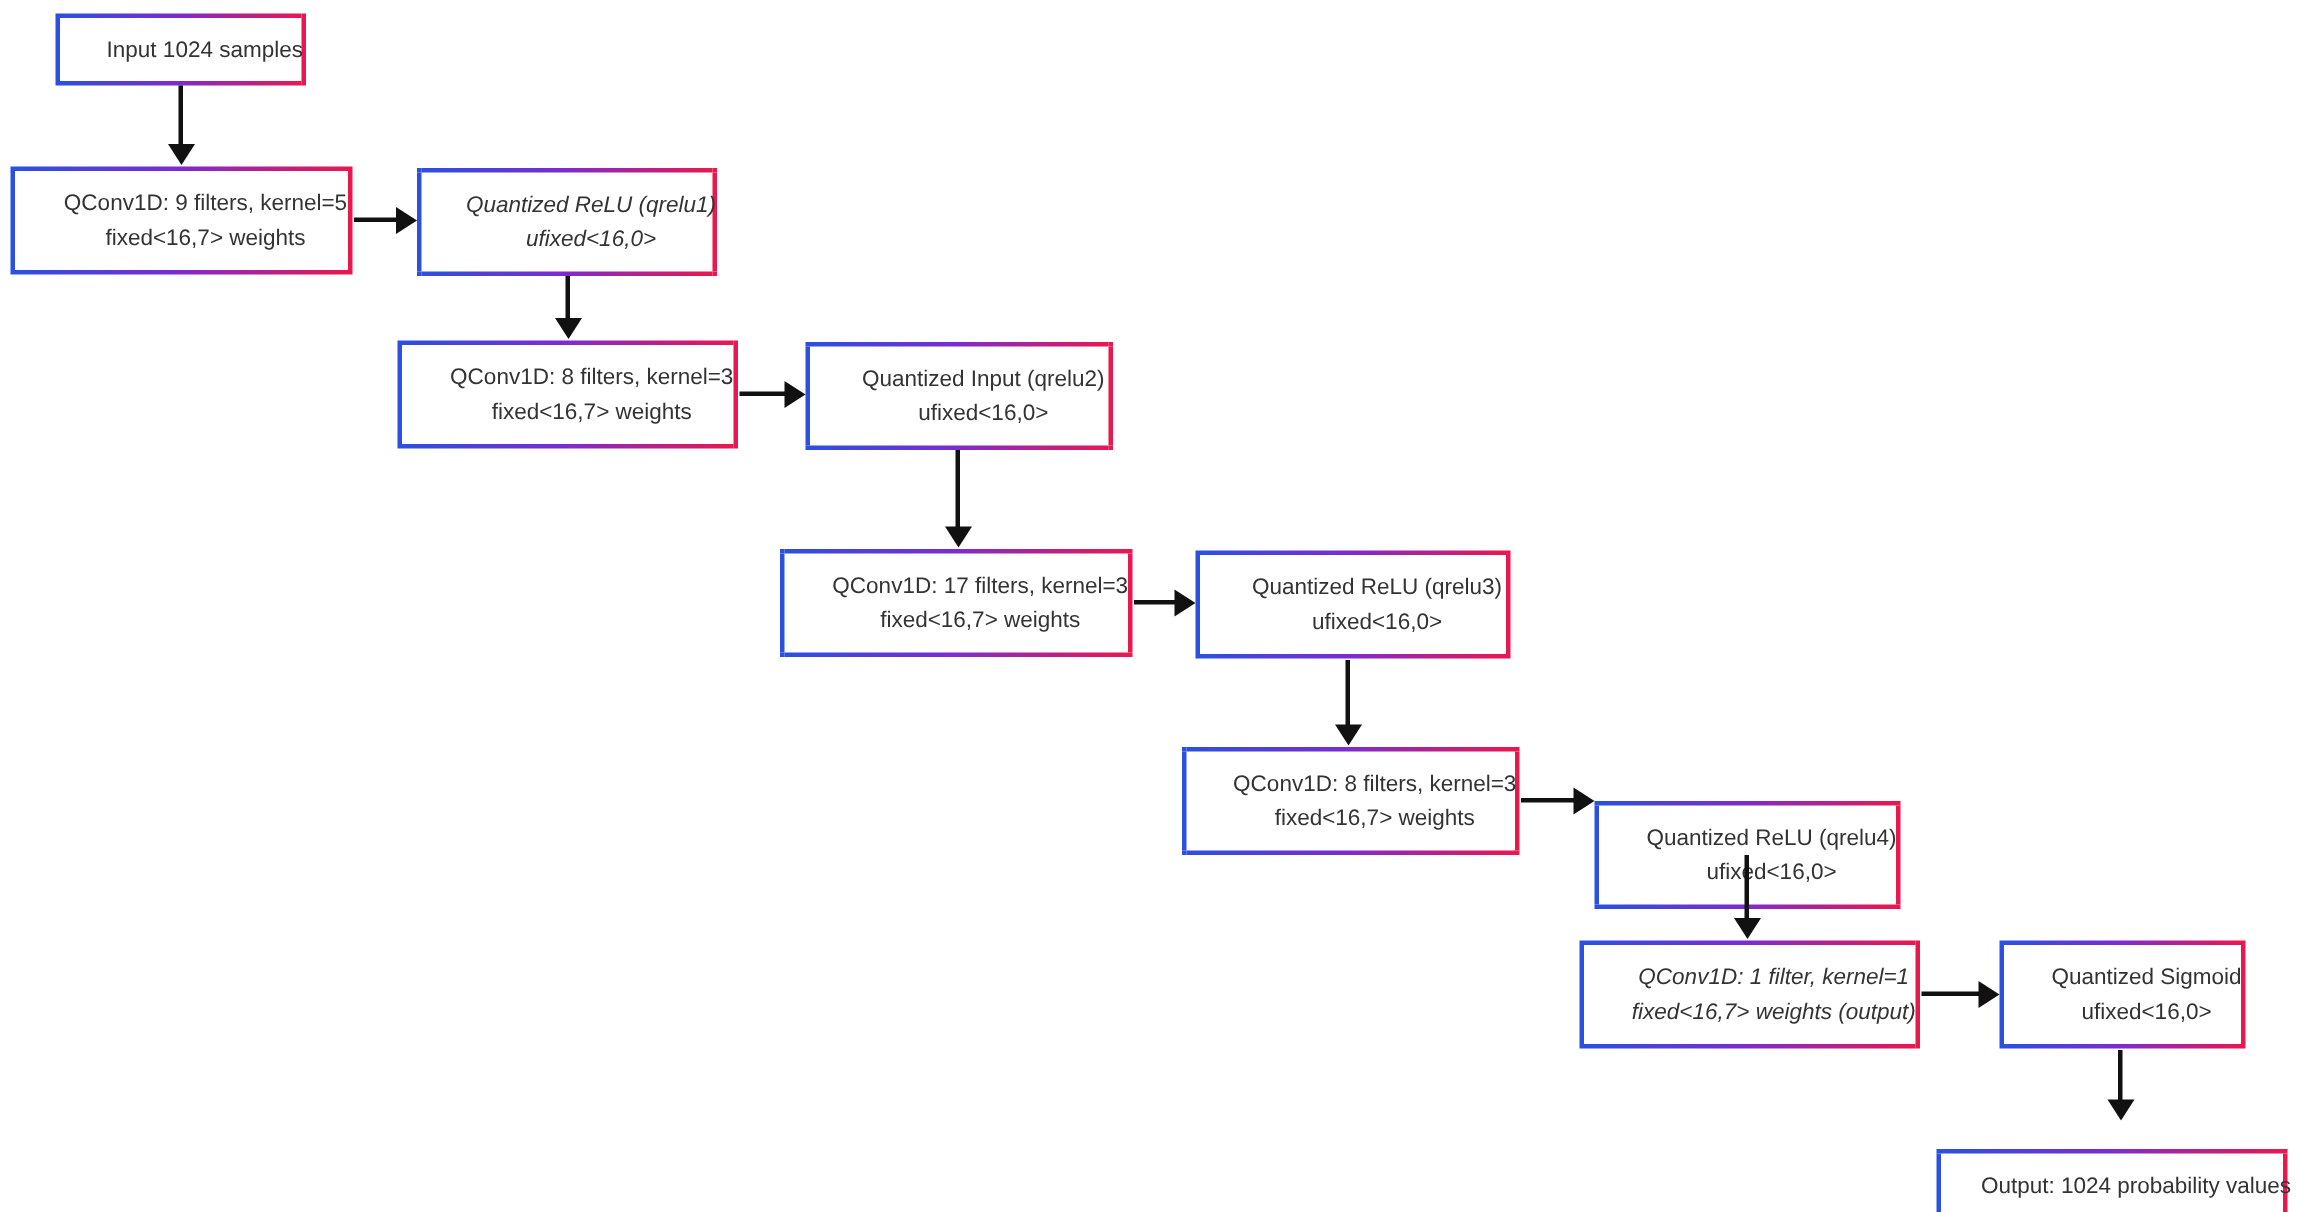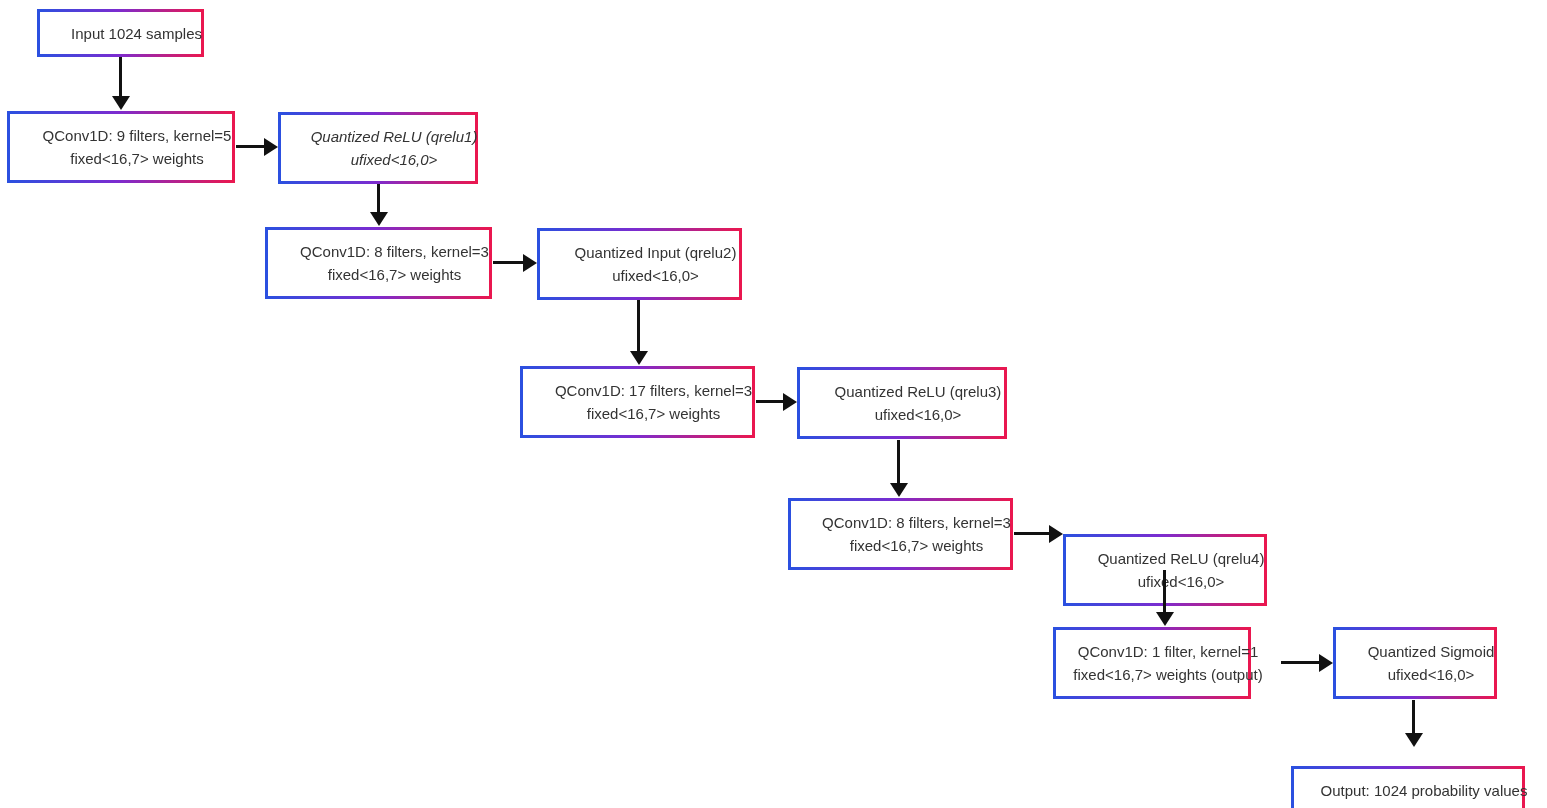--- a/index.html
+++ b/index.html
@@ -37,21 +37,21 @@
   
   #n-input    { left:  37px; top:   9px; width: 167px; height: 48px; }
   #n-qconv1   { left:   7px; top: 111px; width: 228px; height: 72px; }
   #n-qrelu1   { left: 278px; top: 112px; width: 200px; height: 72px; font-style: italic; }
   #n-qconv2   { left: 265px; top: 227px; width: 227px; height: 72px; }
   #n-qrelu2   { left: 537px; top: 228px; width: 205px; height: 72px; }
   #n-qconv3   { left: 520px; top: 366px; width: 235px; height: 72px; }
   #n-qrelu3   { left: 797px; top: 367px; width: 210px; height: 72px; }
   #n-qconv4   { left: 788px; top: 498px; width: 225px; height: 72px; }
   #n-qrelu4   { left:1063px; top: 498px; width: 204px; height: 72px; margin-top: 36px; }
-  #n-qconv5   { left:1053px; top: 627px; width: 198px; height: 72px; }
+  #n-qconv5   { left:1053px; top: 627px; width: 227px; height: 72px; font-style: italic; }
   #n-qsigmoid { left:1333px; top: 627px; width: 164px; height: 72px; text-align: center; }
   #n-output   { left:1291px; top: 748px; width: 234px; height: 49px; margin-top: 18px; }
 
   
   .arrow-v {
     position: absolute;
     width: 3px;
     background: var(--arrow, #111111);
   }
   .arrow-v::after {

